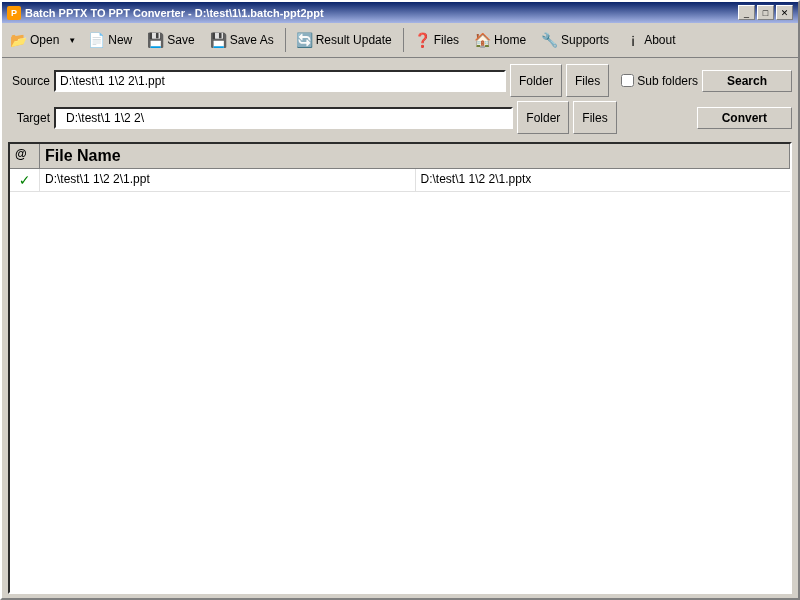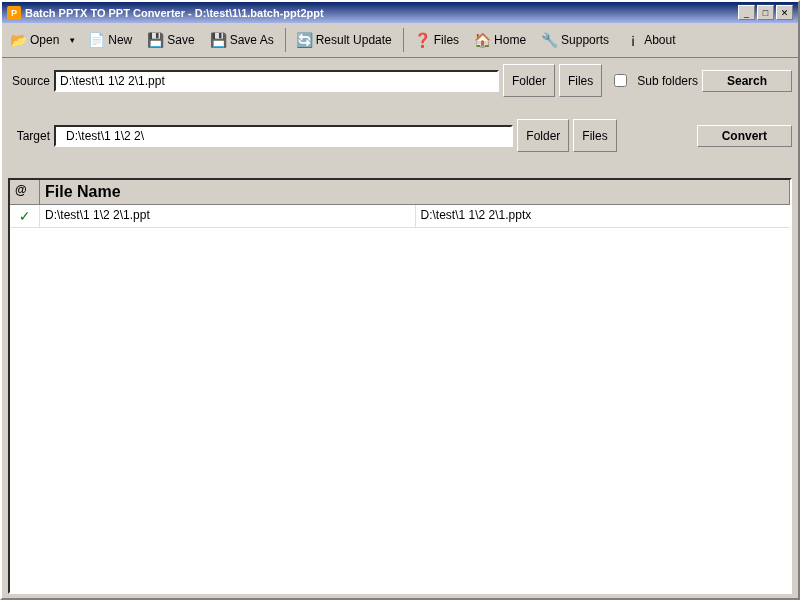--- a/index.html
+++ b/index.html
@@ -145,21 +145,21 @@
       background: #d4d0c8;
       border: 1px solid #808080;
       border-top-color: #fff;
       border-left-color: #fff;
       cursor: pointer;
       font-size: 12px;
     }
     .checkbox-label {
       display: flex;
       align-items: center;
-      gap: 10px;
+      gap: 3px;
       font-size: 12px;
       white-space: nowrap;
       padding-left: 8px;
     }
     .checkbox-label input[type=checkbox] {
       width: 13px;
       height: 13px;
     }
 
     
@@ -245,21 +245,21 @@
       display: flex;
       flex-direction: column;
       overflow: hidden;
     }
 
     .source-row, .target-row {
       display: flex;
       align-items: center;
       gap: 4px;
       padding: 0 6px;
-      margin-bottom: 22px;
+      margin-bottom: 4px;
     }
   </style>
 </head>
 <body>
 
 <div class="window">
 
   <div class="title-bar">
     <div class="title-bar-left">
       <div class="title-bar-icon">

